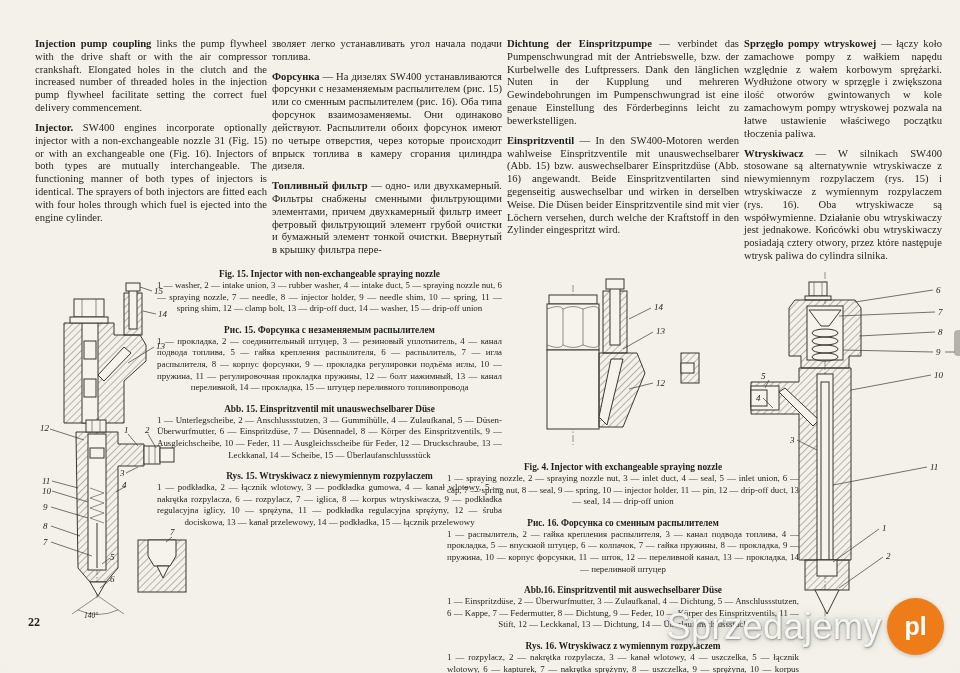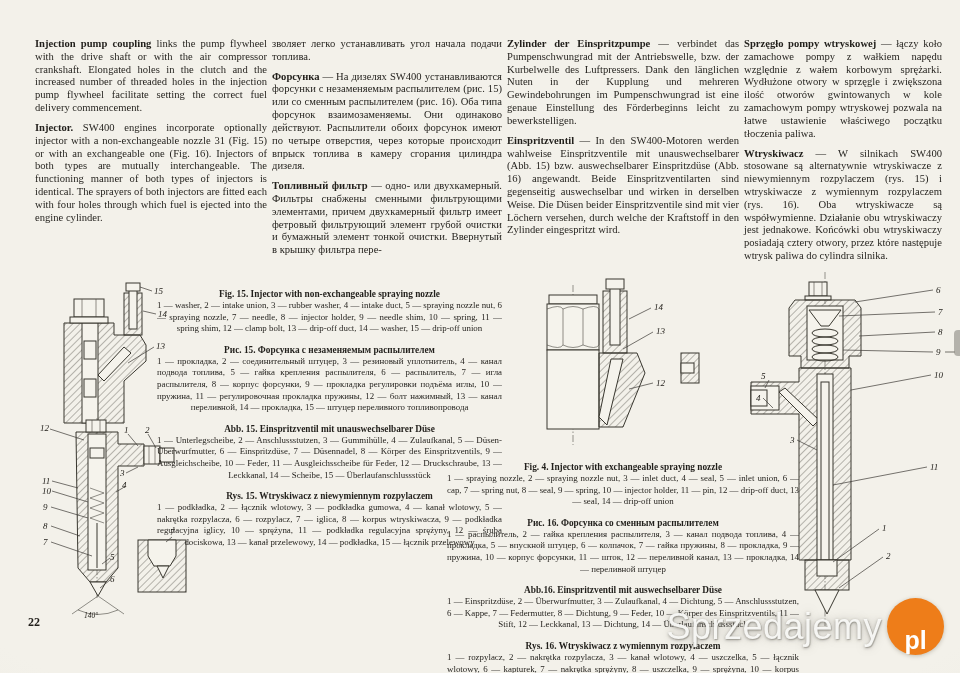--- a/index.html
+++ b/index.html
@@ -5,21 +5,21 @@
   *{margin:0;padding:0;box-sizing:border-box}
   html,body{width:960px;height:673px}
   body{font-family:"Liberation Serif",serif;background:#e8e6df;color:#211f1b}
   .page{position:relative;width:960px;height:673px;overflow:hidden;
     background:radial-gradient(ellipse 135% 125% at 50% 45%, #f3f1ea 55%, #e9e7df 88%, #dcdad1 100%)}
   .columns{display:grid;grid-template-columns:232px 230px 232px 198px;column-gap:5px;padding:38px 14px 0 35px}
   .col{font-size:10.6px;line-height:1.21;text-align:justify}
   .para{margin-bottom:7px}
   .lead{font-weight:bold}
   .cap-block{position:absolute}
-  .cap15{left:157px;top:288px;width:345px}
+  .cap15{left:157px;top:268px;width:345px}
   .cap16{left:447px;top:461px;width:352px}
   .cap{margin-bottom:9px}
   .cap-title{font-weight:bold;text-align:center;font-size:9.3px;line-height:1.3}
   .cap-body{font-size:8.9px;line-height:1.3;text-align:justify;text-align-last:center}
   .fig{position:absolute}
   .fig15-frag{left:28px;top:283px}
   .fig15-main{left:26px;top:418px}
   .fig16-frag{left:503px;top:277px}
   .fig16-main{left:751px;top:270px}
   .page-number{position:absolute;left:28px;top:615px;font-size:12px;font-weight:bold}
@@ -50,21 +50,21 @@
     <div class="col">
       <p class="para"><b class="lead">Injection pump coupling</b><span> links the pump flywheel with the drive shaft or with the air compressor crankshaft. Elongated holes in the clutch and the increased number of threaded holes in the injection pump flywheel facilitate setting the correct fuel delivery commencement.</span></p>
       <p class="para"><b class="lead">Injector.</b><span> SW400 engines incorporate optionally injector with a non-exchangeable nozzle 31 (Fig. 15) or with an exchangeable one (Fig. 16). Injectors of both types are mutually interchangeable. The functioning manner of both types of injectors is identical. The sprayers of both injectors are fitted each with four holes through which fuel is ejected into the engine cylinder.</span></p>
     </div>
     <div class="col">
       <p class="para"><b class="lead"></b><span>зволяет легко устанавливать угол начала подачи топлива.</span></p>
       <p class="para"><b class="lead">Форсунка</b><span> — На дизелях SW400 устанавливаются форсунки с незаменяемым распылителем (рис. 15) или со сменным распылителем (рис. 16). Оба типа форсунок взаимозаменяемы. Они одинаково действуют. Распылители обоих форсунок имеют по четыре отверстия, через которые происходит впрыск топлива в камеру сгорания цилиндра дизеля.</span></p>
       <p class="para"><b class="lead">Топливный фильтр</b><span> — одно- или двухкамерный. Фильтры снабжены сменными фильтрующими элементами, причем двухкамерный фильтр имеет фетровый фильтрующий элемент грубой очистки и бумажный элемент тонкой очистки. Ввернутый в крышку фильтра пере-</span></p>
     </div>
     <div class="col">
-      <p class="para"><b class="lead">Zylinder der Einspritzpumpe</b><span> — verbindet das Pumpenschwungrad mit der Antriebswelle, bzw. der Kurbelwelle des Luftpressers. Dank den länglichen Nuten in der Kupplung und mehreren Gewindebohrungen im Pumpenschwungrad ist eine genaue Einstellung des Förderbeginns leicht zu bewerkstelligen.</span></p>
+      <p class="para"><b class="lead">Dichtung der Einspritzpumpe</b><span> — verbindet das Pumpenschwungrad mit der Antriebswelle, bzw. der Kurbelwelle des Luftpressers. Dank den länglichen Nuten in der Kupplung und mehreren Gewindebohrungen im Pumpenschwungrad ist eine genaue Einstellung des Förderbeginns leicht zu bewerkstelligen.</span></p>
       <p class="para"><b class="lead">Einspritzventil</b><span> — In den SW400-Motoren werden wahlweise Einspritzventile mit unauswechselbarer (Abb. 15) bzw. auswechselbarer Einspritzdüse (Abb. 16) angewandt. Beide Einspritzventilarten sind gegenseitig auswechselbar und wirken in derselben Weise. Die Düsen beider Einspritzventile sind mit vier Löchern versehen, durch welche der Kraftstoff in den Zylinder eingespritzt wird.</span></p>
     </div>
     <div class="col">
       <p class="para"><b class="lead">Sprzęgło pompy wtryskowej</b><span> — łączy koło zamachowe pompy z wałkiem napędu względnie z wałem korbowym sprężarki. Wydłużone otwory w sprzęgle i zwiększona ilość otworów gwintowanych w kole zamachowym pompy wtryskowej pozwala na łatwe ustawienie właściwego początku tłoczenia paliwa.</span></p>
       <p class="para"><b class="lead">Wtryskiwacz</b><span> — W silnikach SW400 stosowane są alternatywnie wtryskiwacze z niewymiennym rozpylaczem (rys. 15) i wtryskiwacze z wymiennym rozpylaczem (rys. 16). Oba wtryskiwacze są współwymienne. Działanie obu wtryskiwaczy jest jednakowe. Końcówki obu wtryskiwaczy posiadają cztery otwory, przez które następuje wtrysk paliwa do cylindra silnika.</span></p>
     </div>
   </div>
 
   <svg class="fig fig15-frag" width="150" height="140" viewBox="0 0 150 140">
     <defs>
@@ -265,19 +265,19 @@
     <div class="cap">
       <div class="cap-title">Rys. 16. Wtryskiwacz z wymiennym rozpylaczem</div>
       <div class="cap-body">1 — rozpylacz, 2 — nakrętka rozpylacza, 3 — kanał wlotowy, 4 — uszczelka, 5 — łącznik wlotowy, 6 — kapturek, 7 — nakrętka sprężyny, 8 — uszczelka, 9 — sprężyna, 10 — korpus wtryskiwacza, 11 — sworzeń, 12 — kanał przelewowy, 13 — uszczelka, 14 — łącznik przelewowy</div>
     </div>
   </div>
 
   <div class="page-number">22</div>
 
   <div class="watermark">
     <span class="wm-text">Sprzedajemy</span>
-    <span class="wm-disc" style="background: rgb(238, 125, 25); align-items: flex-end;">
+    <span class="wm-disc" style="background: rgb(238, 125, 25);">
       <span>pl</span>
     </span>
   </div>
 
   <div class="smudge"></div>
 </div>
 
 </body></html>

